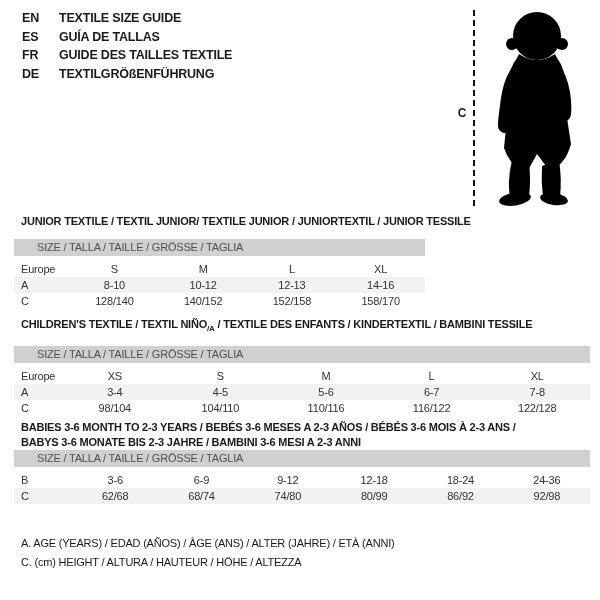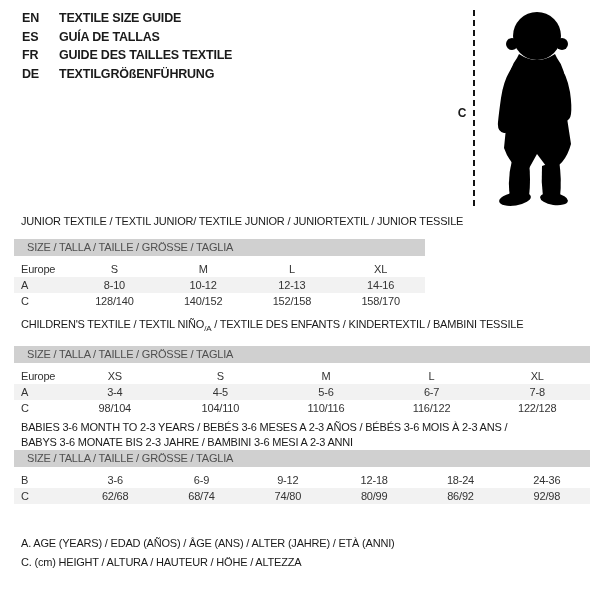--- a/index.html
+++ b/index.html
@@ -21,23 +21,23 @@
   .lang-list{position:absolute;left:22px;top:9px;}
   .lang-row{display:flex;line-height:18.6px;font-size:12.5px;font-weight:bold;}
   .lang-code{width:37px;flex:0 0 37px;}
   
   .figure-area{position:absolute;left:440px;top:8px;width:150px;height:200px;}
   .dash-line{position:absolute;left:33px;top:2px;height:196px;width:0;border-left:2px dashed #111;}
   .c-label{position:absolute;left:12px;top:98px;width:20px;text-align:center;font-size:12px;font-weight:bold;}
   .baby-svg{position:absolute;left:45px;top:2px;}
   
   .sec{position:absolute;left:14px;}
-  .sec-title{font-size:11px;font-weight:normal;padding-left:7px;line-height:15px;margin-bottom:10px;white-space:nowrap;}
+  .sec-title{font-size:11px;font-weight:bold;padding-left:7px;line-height:15px;margin-bottom:10px;white-space:nowrap;}
   .sec-title .subscr{font-size:8px;vertical-align:sub;}
-  .size-bar{height:17px;line-height:17px;background:var(--header-bar-bg);color:var(--bar-text);font-size:11px;padding-left:13px;}
+  .size-bar{height:17px;line-height:17px;background:var(--header-bar-bg);color:var(--bar-text);font-size:11px;padding-left:23px;}
   table.size-table{width:100%;border-collapse:collapse;table-layout:fixed;margin-top:5px;}
   table.size-table td{height:16px;font-size:11px;text-align:center;color:#333;vertical-align:middle;}
   table.size-table td.lbl{text-align:left;padding-left:7px;}
   table.size-table tr:nth-child(even){background:var(--row-alt-bg);}
   .sec1{top:214px;width:411px;}
   .sec2{top:317px;width:576px;}
   .sec3{top:420px;width:576px;}
   .sec3 .sec-title{margin-bottom:0;}
   col.c-lbl-1{width:56px;} 
   col.c-lbl-2{width:48px;}

